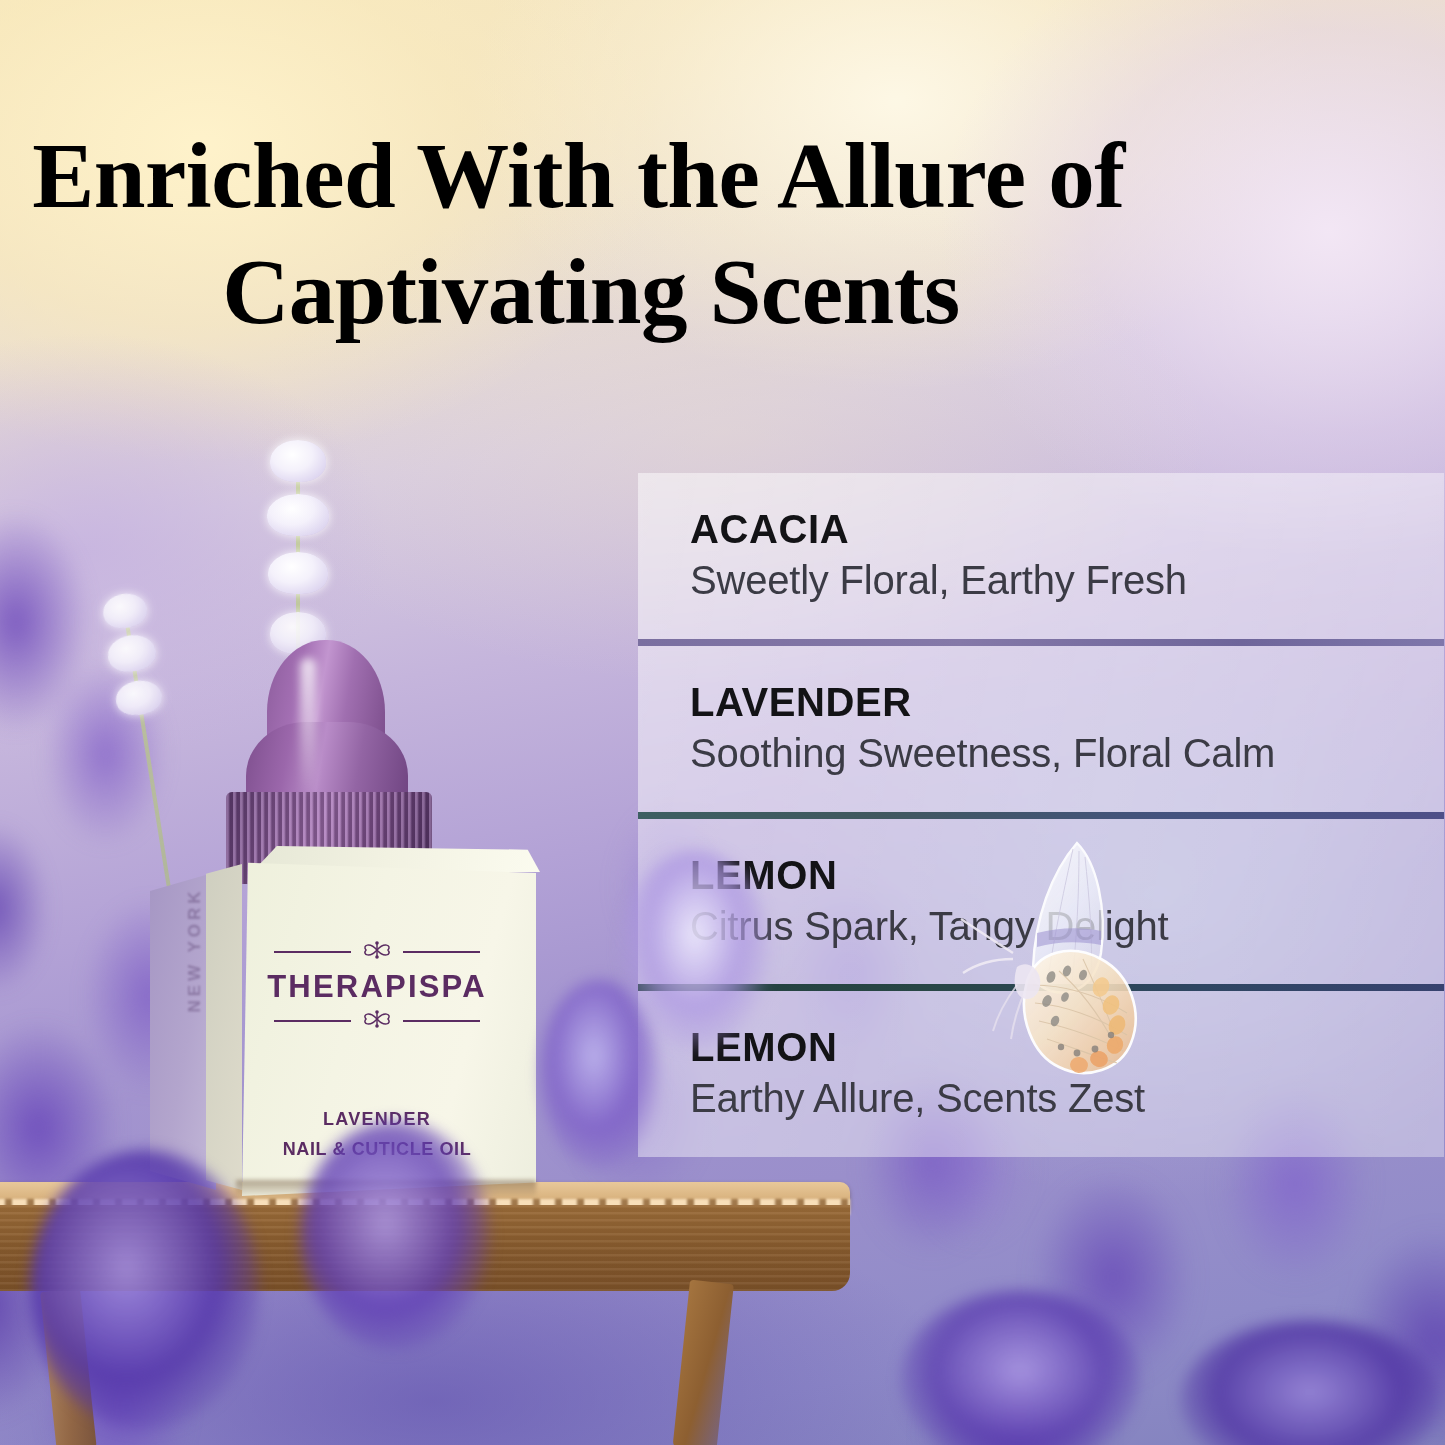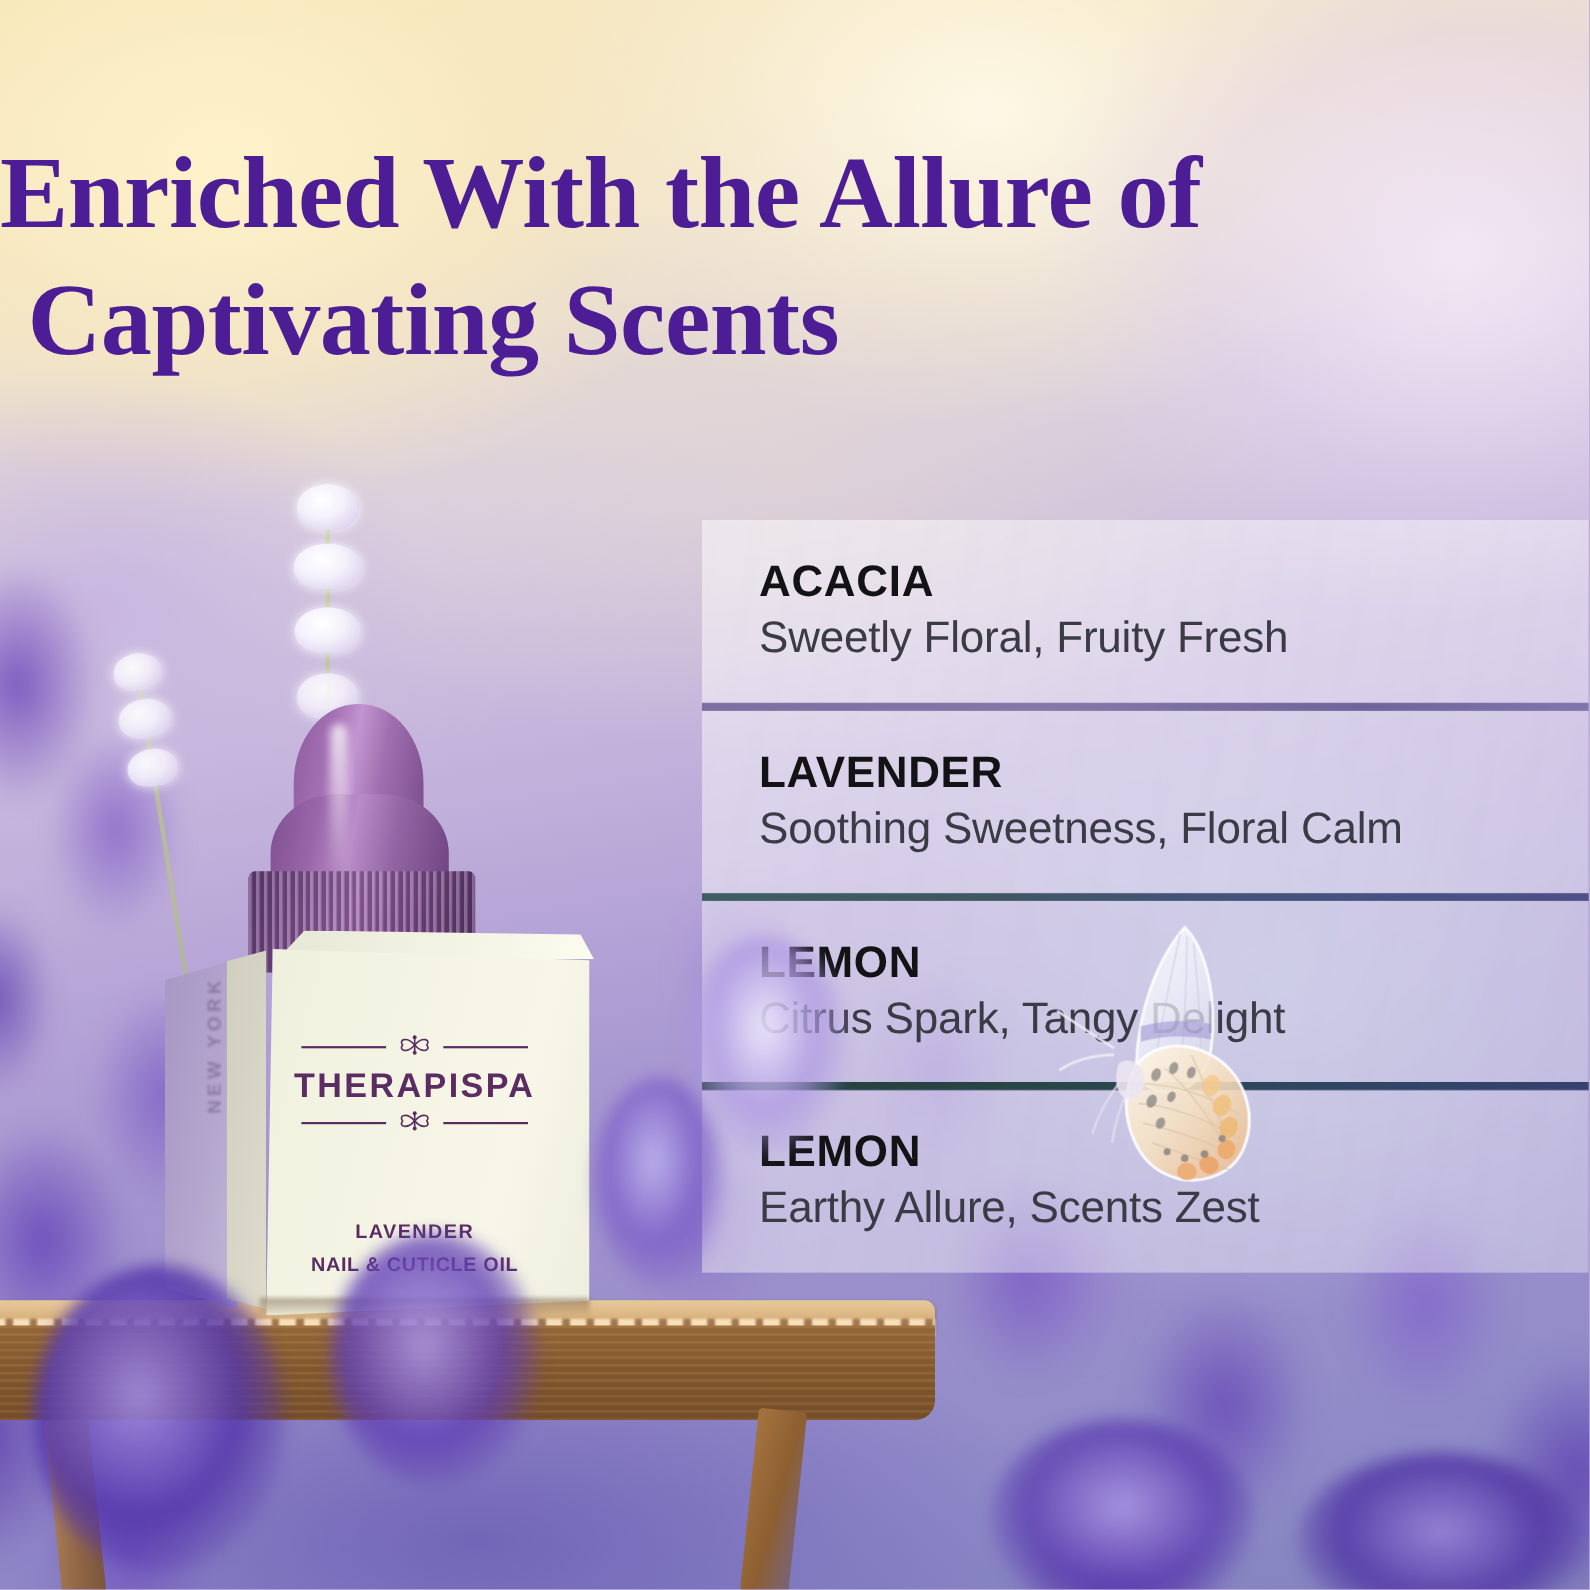--- a/index.html
+++ b/index.html
@@ -241,24 +241,24 @@
     color:#5b2c62;
   }
   .sub2 {
     margin-top:9px; font-weight:700; font-size:18px; letter-spacing:.6px;
     color:#5b2c62; white-space:nowrap;
   }
 
   
   #headline {
     position:absolute; left:0; top:118px; width:1157px;
-    text-align:left;
+    text-align:center;
     font-family:"Liberation Serif", serif;
     font-size:93px; line-height:1.25;
-    color:#4c1d95;
+    color:#000000;
     letter-spacing:-.5px;
   }
   #headline .l2 { display:block;padding-left:25px; }
 
   
   #scent-panel {
     position:absolute; left:638px; top:473px; width:806px; height:684px;
     display:flex; flex-direction:column;
   }
   .scent-row {
@@ -425,21 +425,21 @@
   <div class="fg-bloom" style="left:900px; top:1290px; width:240px; height:180px;
               background:radial-gradient(ellipse at 50% 45%, rgba(172,152,228,.85) 0%, rgba(92,62,176,.8) 50%, rgba(92,62,176,0) 80%);"></div>
   <div class="fg-bloom" style="left:1180px; top:1320px; width:260px; height:160px;
               background:radial-gradient(ellipse at 50% 45%, rgba(150,130,216,.8) 0%, rgba(80,52,164,.82) 50%, rgba(80,52,164,0) 80%);"></div>
 
   <div id="scent-panel">
 
     <div class="scent-row r1">
       <div class="veil"></div>
       <div class="scent-name">ACACIA</div>
-      <div class="scent-desc">Sweetly Floral, Fruity Fresh</div>
+      <div class="scent-desc">Sweetly Floral, Earthy Fresh</div>
     </div>
 
     <div class="scent-sep s1"></div>
 
     <div class="scent-row r2">
       <div class="veil"></div>
       <div class="scent-name">LAVENDER</div>
       <div class="scent-desc">Soothing Sweetness, Floral Calm</div>
     </div>
 

